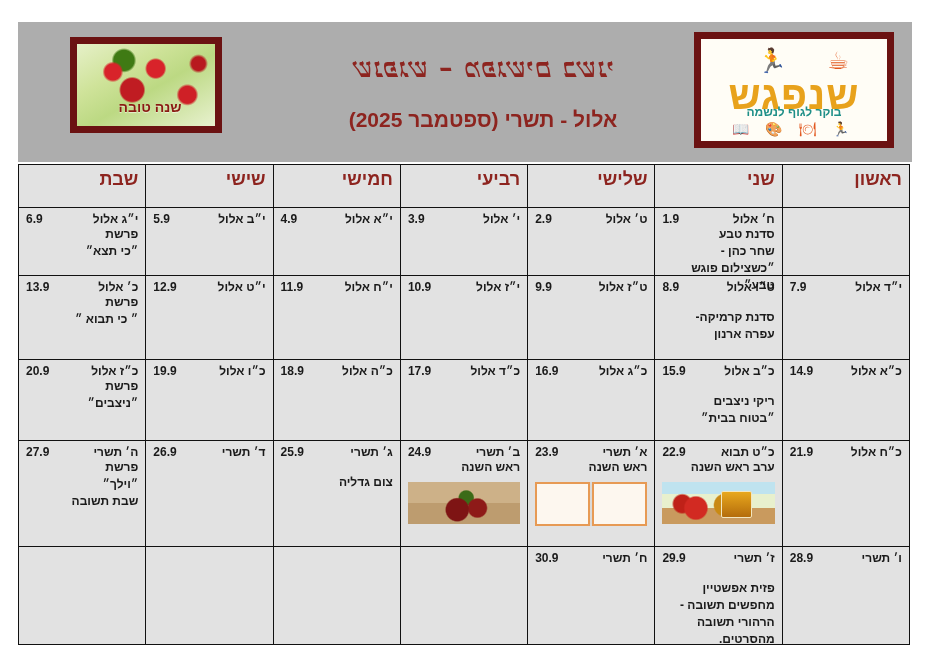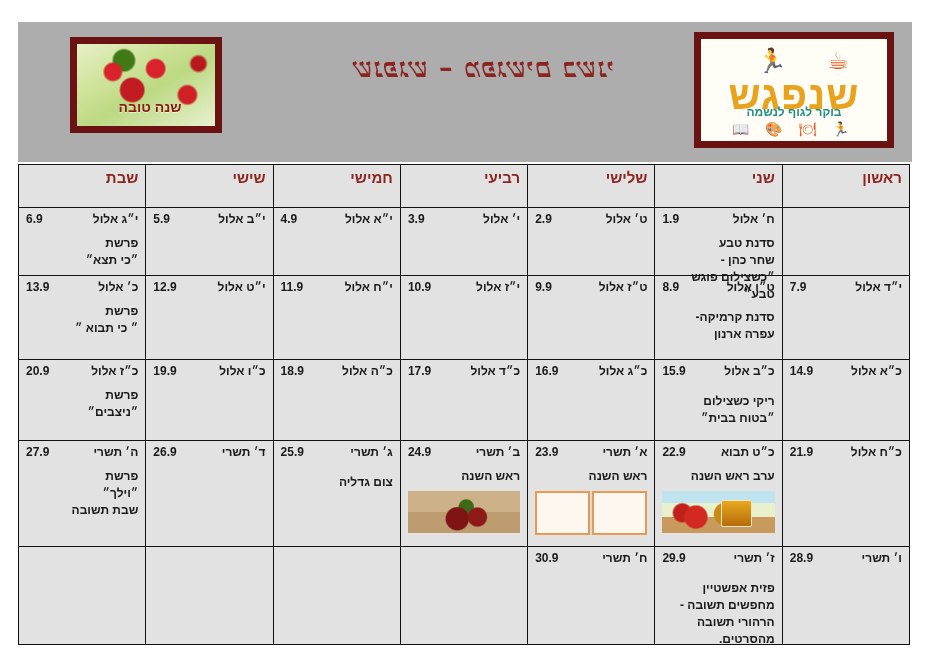--- a/index.html
+++ b/index.html
@@ -134,21 +134,21 @@
     background: #e2e2e2;
     vertical-align: top;
     padding: 4px 7px 3px 7px;
     direction: rtl;
     text-align: right;
   }
   th.dayhead {
     text-align: center;
     vertical-align: middle;
     height: 43px;
-    font-size: 15px;
+    font-size: 18px;
     font-weight: bold;
     color: #8d241f;
     padding: 0;
   }
   td.mon, th.mon { background: #ddf2fc; }
 
   .cell { min-height: 60px; position: relative; }
   .cell-r1 { height: 58px; }
   .cell-r2 { height: 76px; }
   .cell-r3 { height: 73px; }
@@ -161,21 +161,20 @@
     align-items: baseline;
     font-size: 12px;
     font-weight: bold;
     color: #1a1a1a;
     white-space: nowrap;
   }
   .heb { margin-left: 16px; }
   .greg { font-family: Liberation Sans, sans-serif; }
 
   .note {
-    margin-top: 9px;
     font-size: 12px;
     font-weight: bold;
     line-height: 1.42;
     color: #1a1a1a;
     text-align: right;
   }
   .note-gap { margin-top: 15px; }
 
   
   .thumb {
@@ -239,20 +238,21 @@
 
   <div class="header-band">
 
     <div class="frame frame-left">
       <div class="shana-pic">
         <div class="caption">שנה טובה</div>
       </div>
     </div>
 
     <div class="title-main">שנפגש – מפגשים בשני</div>
+    <div class="title-sub">אלול - תשרי  (ספטמבר 2025)</div>
 
     <div class="frame frame-right">
       <div class="logo-pic">
         <div class="logo-top">
           <span class="logo-runner">🏃</span>
           <span class="logo-cup">☕</span>
         </div>
         <div class="logo-word">שנפגש</div>
         <div class="logo-tag">בוקר לגוף לנשמה</div>
         <div class="logo-icons">
@@ -415,21 +415,21 @@
               </div>
             </div>
           </td>
           <td class="mon">
             <div class="cell cell-r3">
               <div class="dateline">
                 <span class="heb">כ״ב אלול</span>
                 <span class="greg">15.9</span>
               </div>
               <div class="note note-gap">
-                <div>ריקי כשצילום</div>
+                <div>ריקי ניצבים</div>
                 <div>״בטוח בבית״</div>
               </div>
             </div>
           </td>
           <td>
             <div class="cell cell-r3">
               <div class="dateline">
                 <span class="heb">כ״ג אלול</span>
                 <span class="greg">16.9</span>
               </div>

